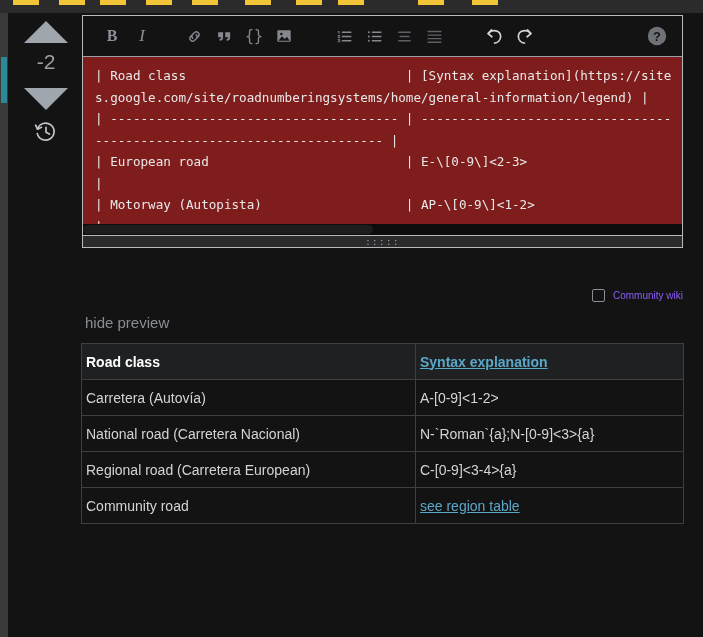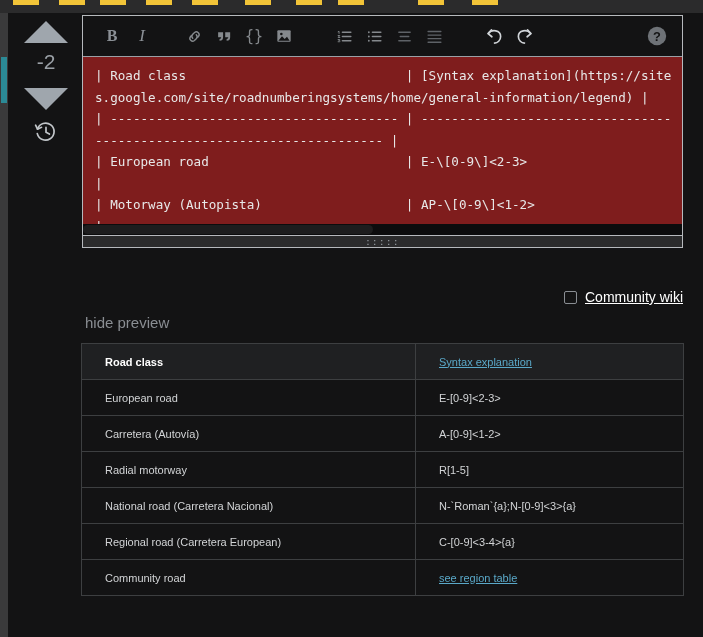--- a/index.html
+++ b/index.html
@@ -203,23 +203,22 @@
     cursor: pointer;
   }
   #wiki-checkbox {
     width: 13px; height: 13px;
     border: 1px solid #8a8e93;
     border-radius: 2px;
     background: #131314;
     cursor: pointer;
   }
   #wiki-label {
-    font-size: 14px;
-    color: #ffffff;
-    text-decoration: underline;
+    font-size: 10px;
+    color: #8b5cf6;
   }
 
   
   #hide-preview {
     position: absolute;
     left: 85px; top: 301px;
     font-size: 15px;
     color: #8a8e93;
     cursor: pointer;
   }
@@ -231,43 +230,43 @@
     width: 602px;
   }
   table#preview-table {
     width: 602px;
     border-collapse: collapse;
     table-layout: fixed;
   }
   #preview-table th,
   #preview-table td {
     border: 1px solid #3d3f41;
-    padding: 0 23px;
+    padding: 0 4px;
     height: 36px;
     text-align: left;
     vertical-align: middle;
-    font-size: 11px;
+    font-size: 14px;
     color: #d2d4d6;
     font-weight: normal;
     overflow: hidden;
     white-space: nowrap;
   }
   #preview-table th {
     background: #1f2022;
     color: #ffffff;
     font-weight: bold;
   }
   #preview-table col.c1 { width: 334px; }
   #preview-table col.c2 { width: 268px; }
   a.tbl-link {
     color: #5aa8c8;
     text-decoration: underline;
     cursor: pointer;
   }
-  th a.tbl-link { font-weight: normal; }
+  th a.tbl-link { font-weight: bold; }
 </style>
 </head>
 <body>
 
 <div id="top-strip">
     <div class="yellow-marker" style="left: 12.6667px; background: rgb(242, 196, 56);"></div>
     <div class="yellow-marker" style="left: 59.3333px; background: rgb(242, 196, 56);"></div>
     <div class="yellow-marker" style="left: 100px; background: rgb(242, 196, 56);"></div>
     <div class="yellow-marker" style="left: 146px; background: rgb(242, 196, 56);"></div>
     <div class="yellow-marker" style="left: 191.667px; background: rgb(242, 196, 56);"></div>
@@ -428,30 +427,22 @@
       <thead>
         <tr>
           <th>Road class</th>
           <th>
             <a class="tbl-link">Syntax explanation</a>
           </th>
         </tr>
       </thead>
       <tbody id="preview-tbody">
           <tr>
-            <td>European road</td>
-            <td>E-[0-9]&lt;2-3&gt;</td>
-          </tr>
-          <tr>
             <td>Carretera (Autovía)</td>
             <td>A-[0-9]&lt;1-2&gt;</td>
-          </tr>
-          <tr>
-            <td>Radial motorway</td>
-            <td>R[1-5]</td>
           </tr>
           <tr>
             <td>National road (Carretera Nacional)</td>
             <td>N-`Roman`{a};N-[0-9]&lt;3&gt;{a}</td>
           </tr>
           <tr>
             <td>Regional road (Carretera European)</td>
             <td>C-[0-9]&lt;3-4&gt;{a}</td>
           </tr>
           <tr>

